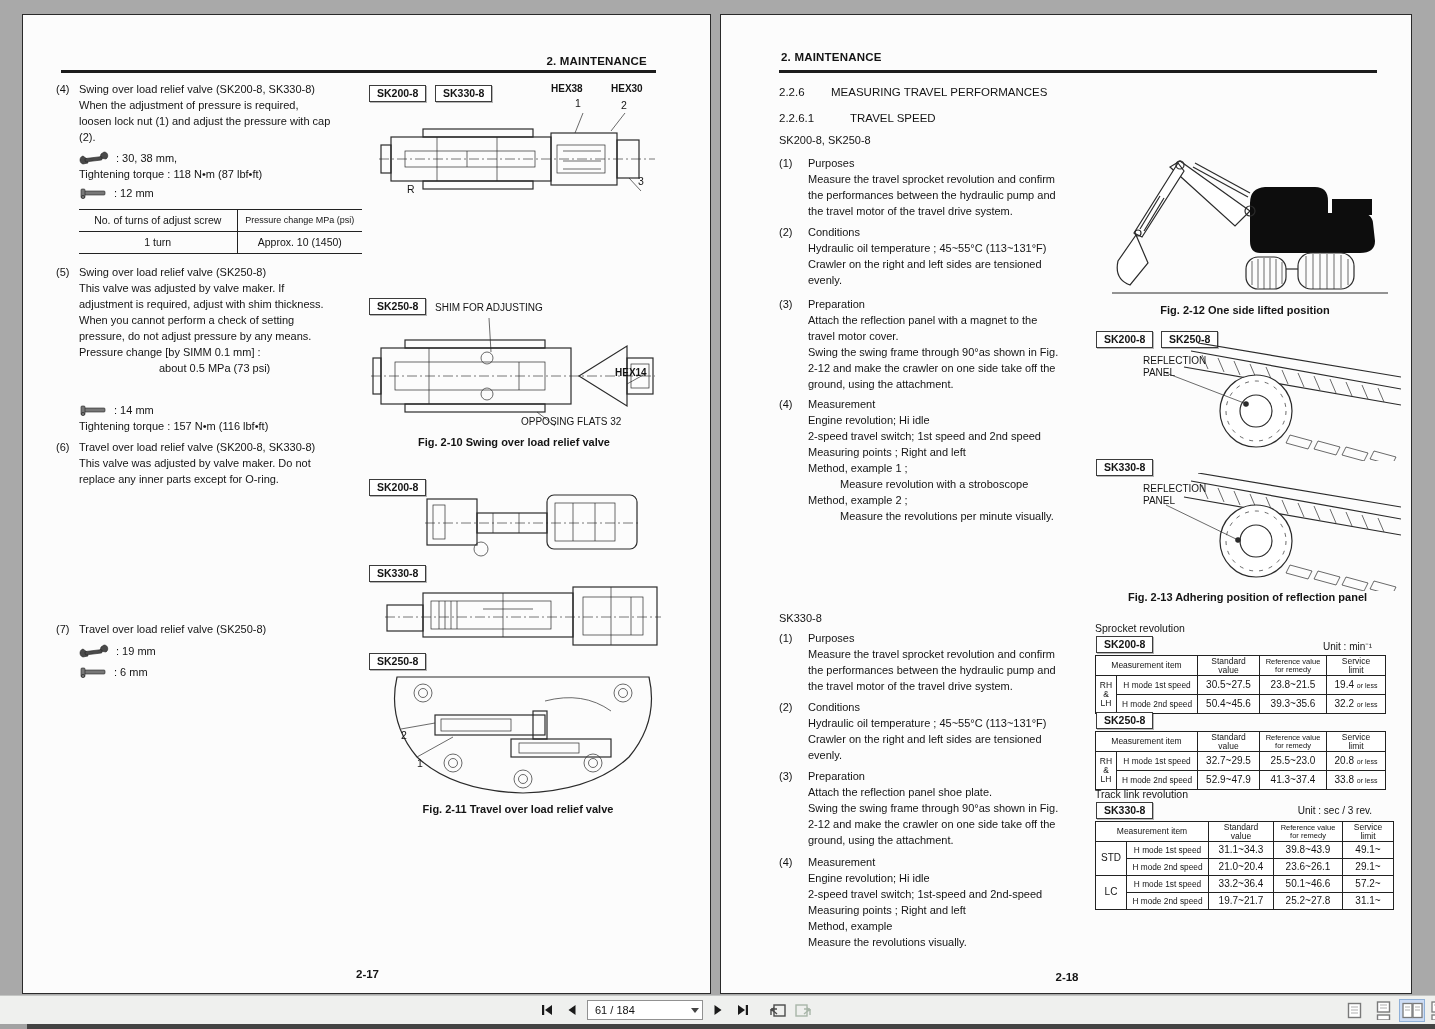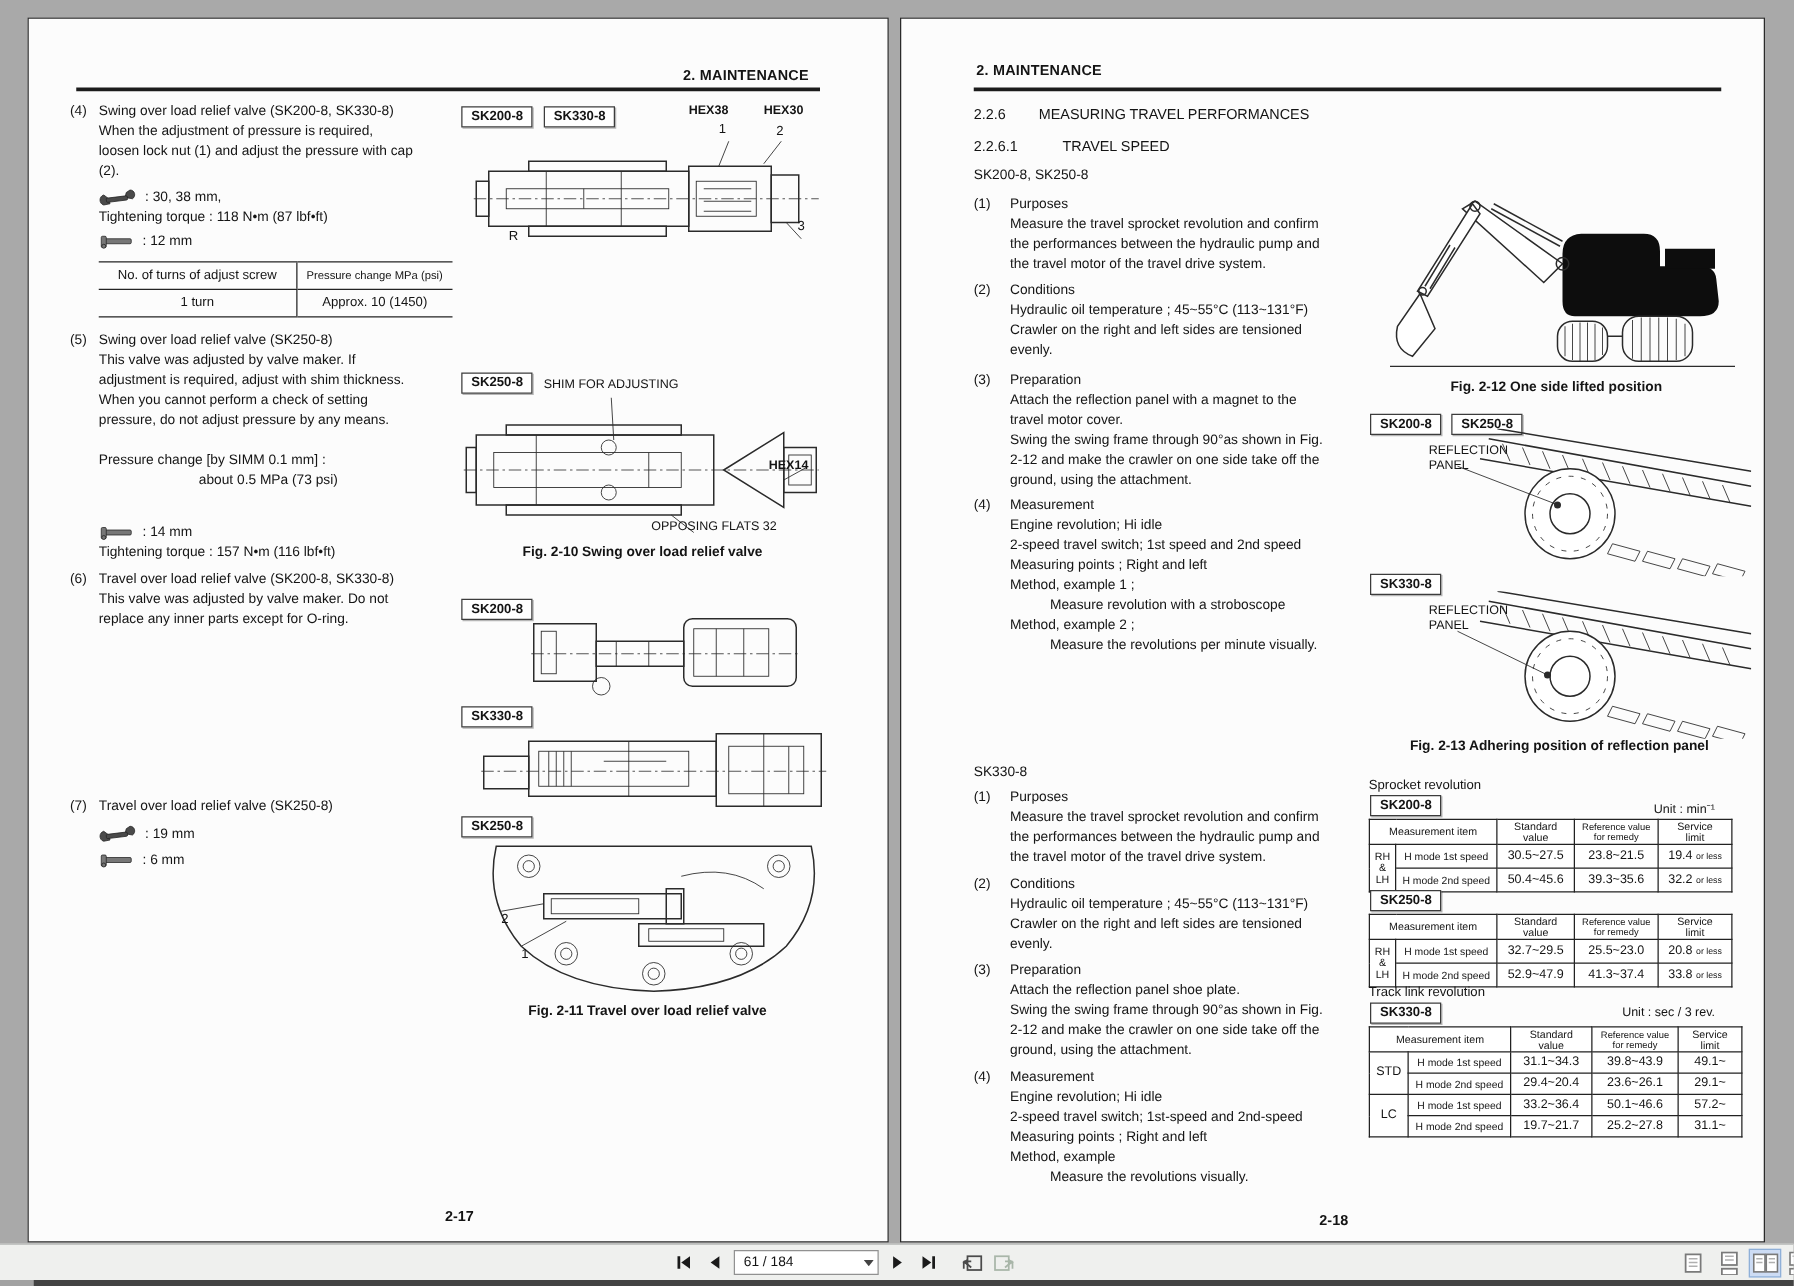--- a/index.html
+++ b/index.html
@@ -113,21 +113,21 @@
     </div>
 
     <div class="item" style="margin-top:10px">
       <span class="inum" style="width:23px">(5)</span>
       <div class="itxt">
         <div>Swing over load relief valve (SK250-8)</div>
         <div class="ml">This valve was adjusted by valve maker. If
 adjustment is required, adjust with shim thickness.
 When you cannot perform a check of setting
 pressure, do not adjust pressure by any means.</div>
-        <div style="margin-top:16px">Pressure change [by SIMM 0.1 mm] :</div>
+        <div style="">Pressure change [by SIMM 0.1 mm] :</div>
         <div style="margin-left:80px">about 0.5 MPa (73 psi)</div>
         <div class="tool-line" style="margin-top:26px">
           <span class="tool-ic">
             <svg width="28" height="14" viewBox="0 0 28 14">
                 <g fill="#777" stroke="#222" stroke-width=".6">
               <rect x="4" y="5" width="22" height="4" rx="1"></rect>
               <rect x="2" y="3" width="4" height="9" rx="1"></rect>
               <circle cx="4" cy="11" r="1.6"></circle>
             </g>
               </svg>
@@ -362,21 +362,21 @@
       </div>
     </div>
     <div class="item" style="margin-top:6px">
       <span class="inum" style="width:29px">(4)</span>
       <div class="itxt">
         <div>Measurement</div>
         <div>Engine revolution; Hi idle</div>
         <div>2-speed travel switch; 1st-speed and 2nd-speed</div>
         <div>Measuring points ; Right and left</div>
         <div>Method, example</div>
-        <div style="margin-left:32px">Measure the revolutions visually.</div>
+        <div style="">Measure the revolutions visually.</div>
       </div>
     </div>
   </div>
 
   <svg class="abs" style="left:379px;top:126px" width="292" height="162" viewBox="0 0 292 162">
     <line x1="12" y1="152" x2="288" y2="152" stroke="#2b2b2b" stroke-width="1"></line>
     <g class="lw" fill="#fff">
       <polygon points="150,70 80,20 70,26 135,85" fill="#fff"></polygon>
       <polygon points="78,22 34,92 42,96 84,30" fill="#fff"></polygon>
       <path d="M36 94 L18 120 Q14 138 30 144 L48 122 Z" fill="#fff"></path>
@@ -511,21 +511,21 @@
     </tr>
     <tr style="height:17px">
       <td class="grp2" rowspan="2" style="width:26px">STD</td>
       <td class="itm">H mode 1st speed</td>
       <td class="val">31.1~34.3</td>
       <td class="val">39.8~43.9</td>
       <td class="val">49.1~</td>
     </tr>
     <tr style="height:17px">
       <td class="itm">H mode 2nd speed</td>
-      <td class="val">29.4~20.4</td>
+      <td class="val">21.0~20.4</td>
       <td class="val">23.6~26.1</td>
       <td class="val">29.1~</td>
     </tr>
     <tr style="height:17px">
       <td class="grp2" rowspan="2">LC</td>
       <td class="itm">H mode 1st speed</td>
       <td class="val">33.2~36.4</td>
       <td class="val">50.1~46.6</td>
       <td class="val">57.2~</td>
     </tr>

